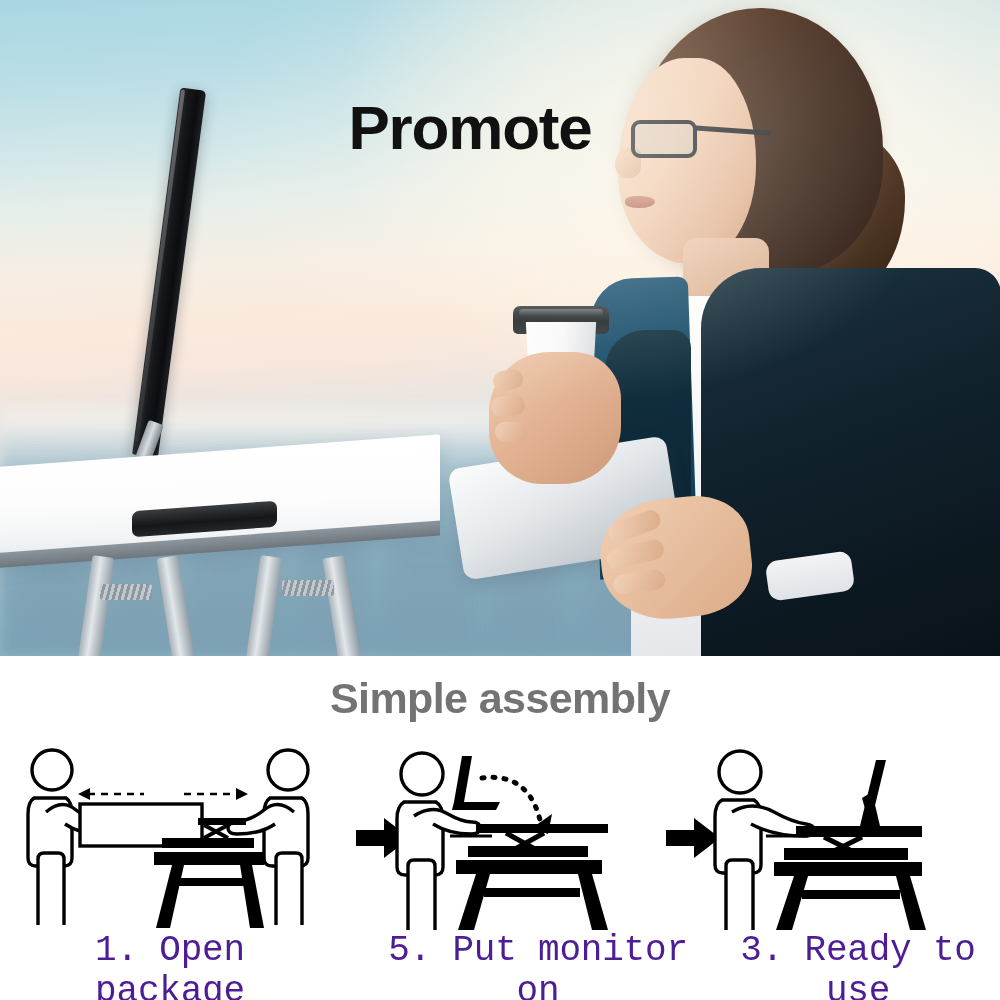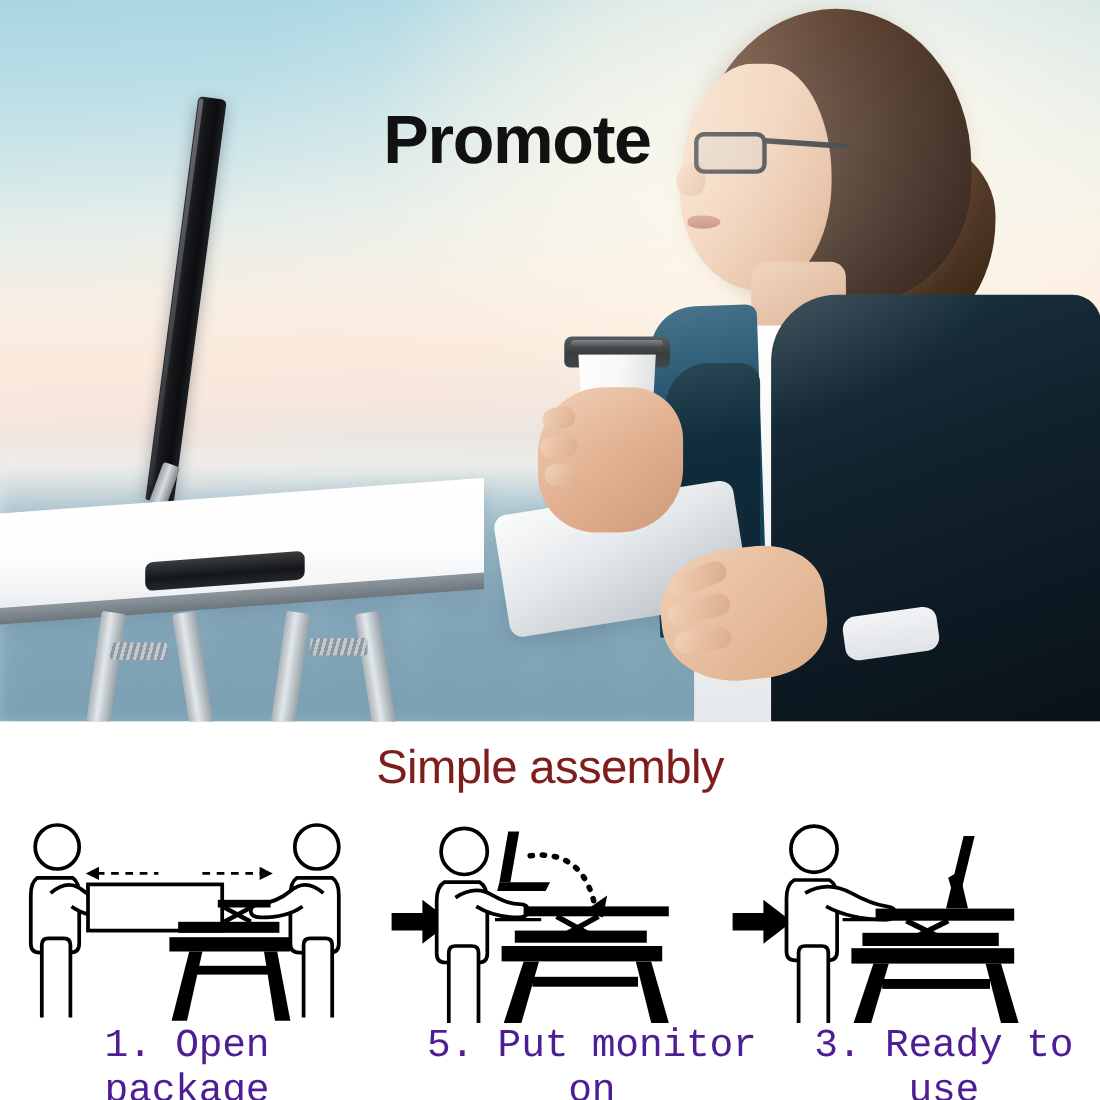--- a/index.html
+++ b/index.html
@@ -250,21 +250,21 @@
   
   .glow {
     position:absolute; inset:0; pointer-events:none; z-index:10;
     background:radial-gradient(ellipse 520px 360px at 58% 22%, rgba(255,250,238,0.42) 0%, rgba(255,248,236,0.14) 46%, rgba(255,255,255,0) 72%);
   }
 
   
   .assembly { position:absolute; left:0; top:656px; width:1000px; height:344px; background:#ffffff; }
   .assembly-title {
     position:absolute; left:0; top:18px; width:1000px; text-align:center;
-    font-size:43px; font-weight:normal; color:#7f1d1d; letter-spacing:-0.6px;
+    font-size:43px; font-weight:bold; color:#737373; letter-spacing:-0.6px;
   }
   .steps { position:absolute; left:0; top:86px; width:1000px; height:258px; }
   .step { position:absolute; top:0; width:316px; height:258px; }
   .step-1 { left:12px; }
   .step-2 { left:380px; }
   .step-3 { left:700px; }
   .step-art { position:absolute; left:0; top:0; width:100%; height:190px; }
   .step-label {
     position:absolute; left:0; top:188px; width:100%; text-align:center;
     font-size:36px; color:#4c1d95; letter-spacing:-0.2px;font-family:Liberation Mono, monospace;

